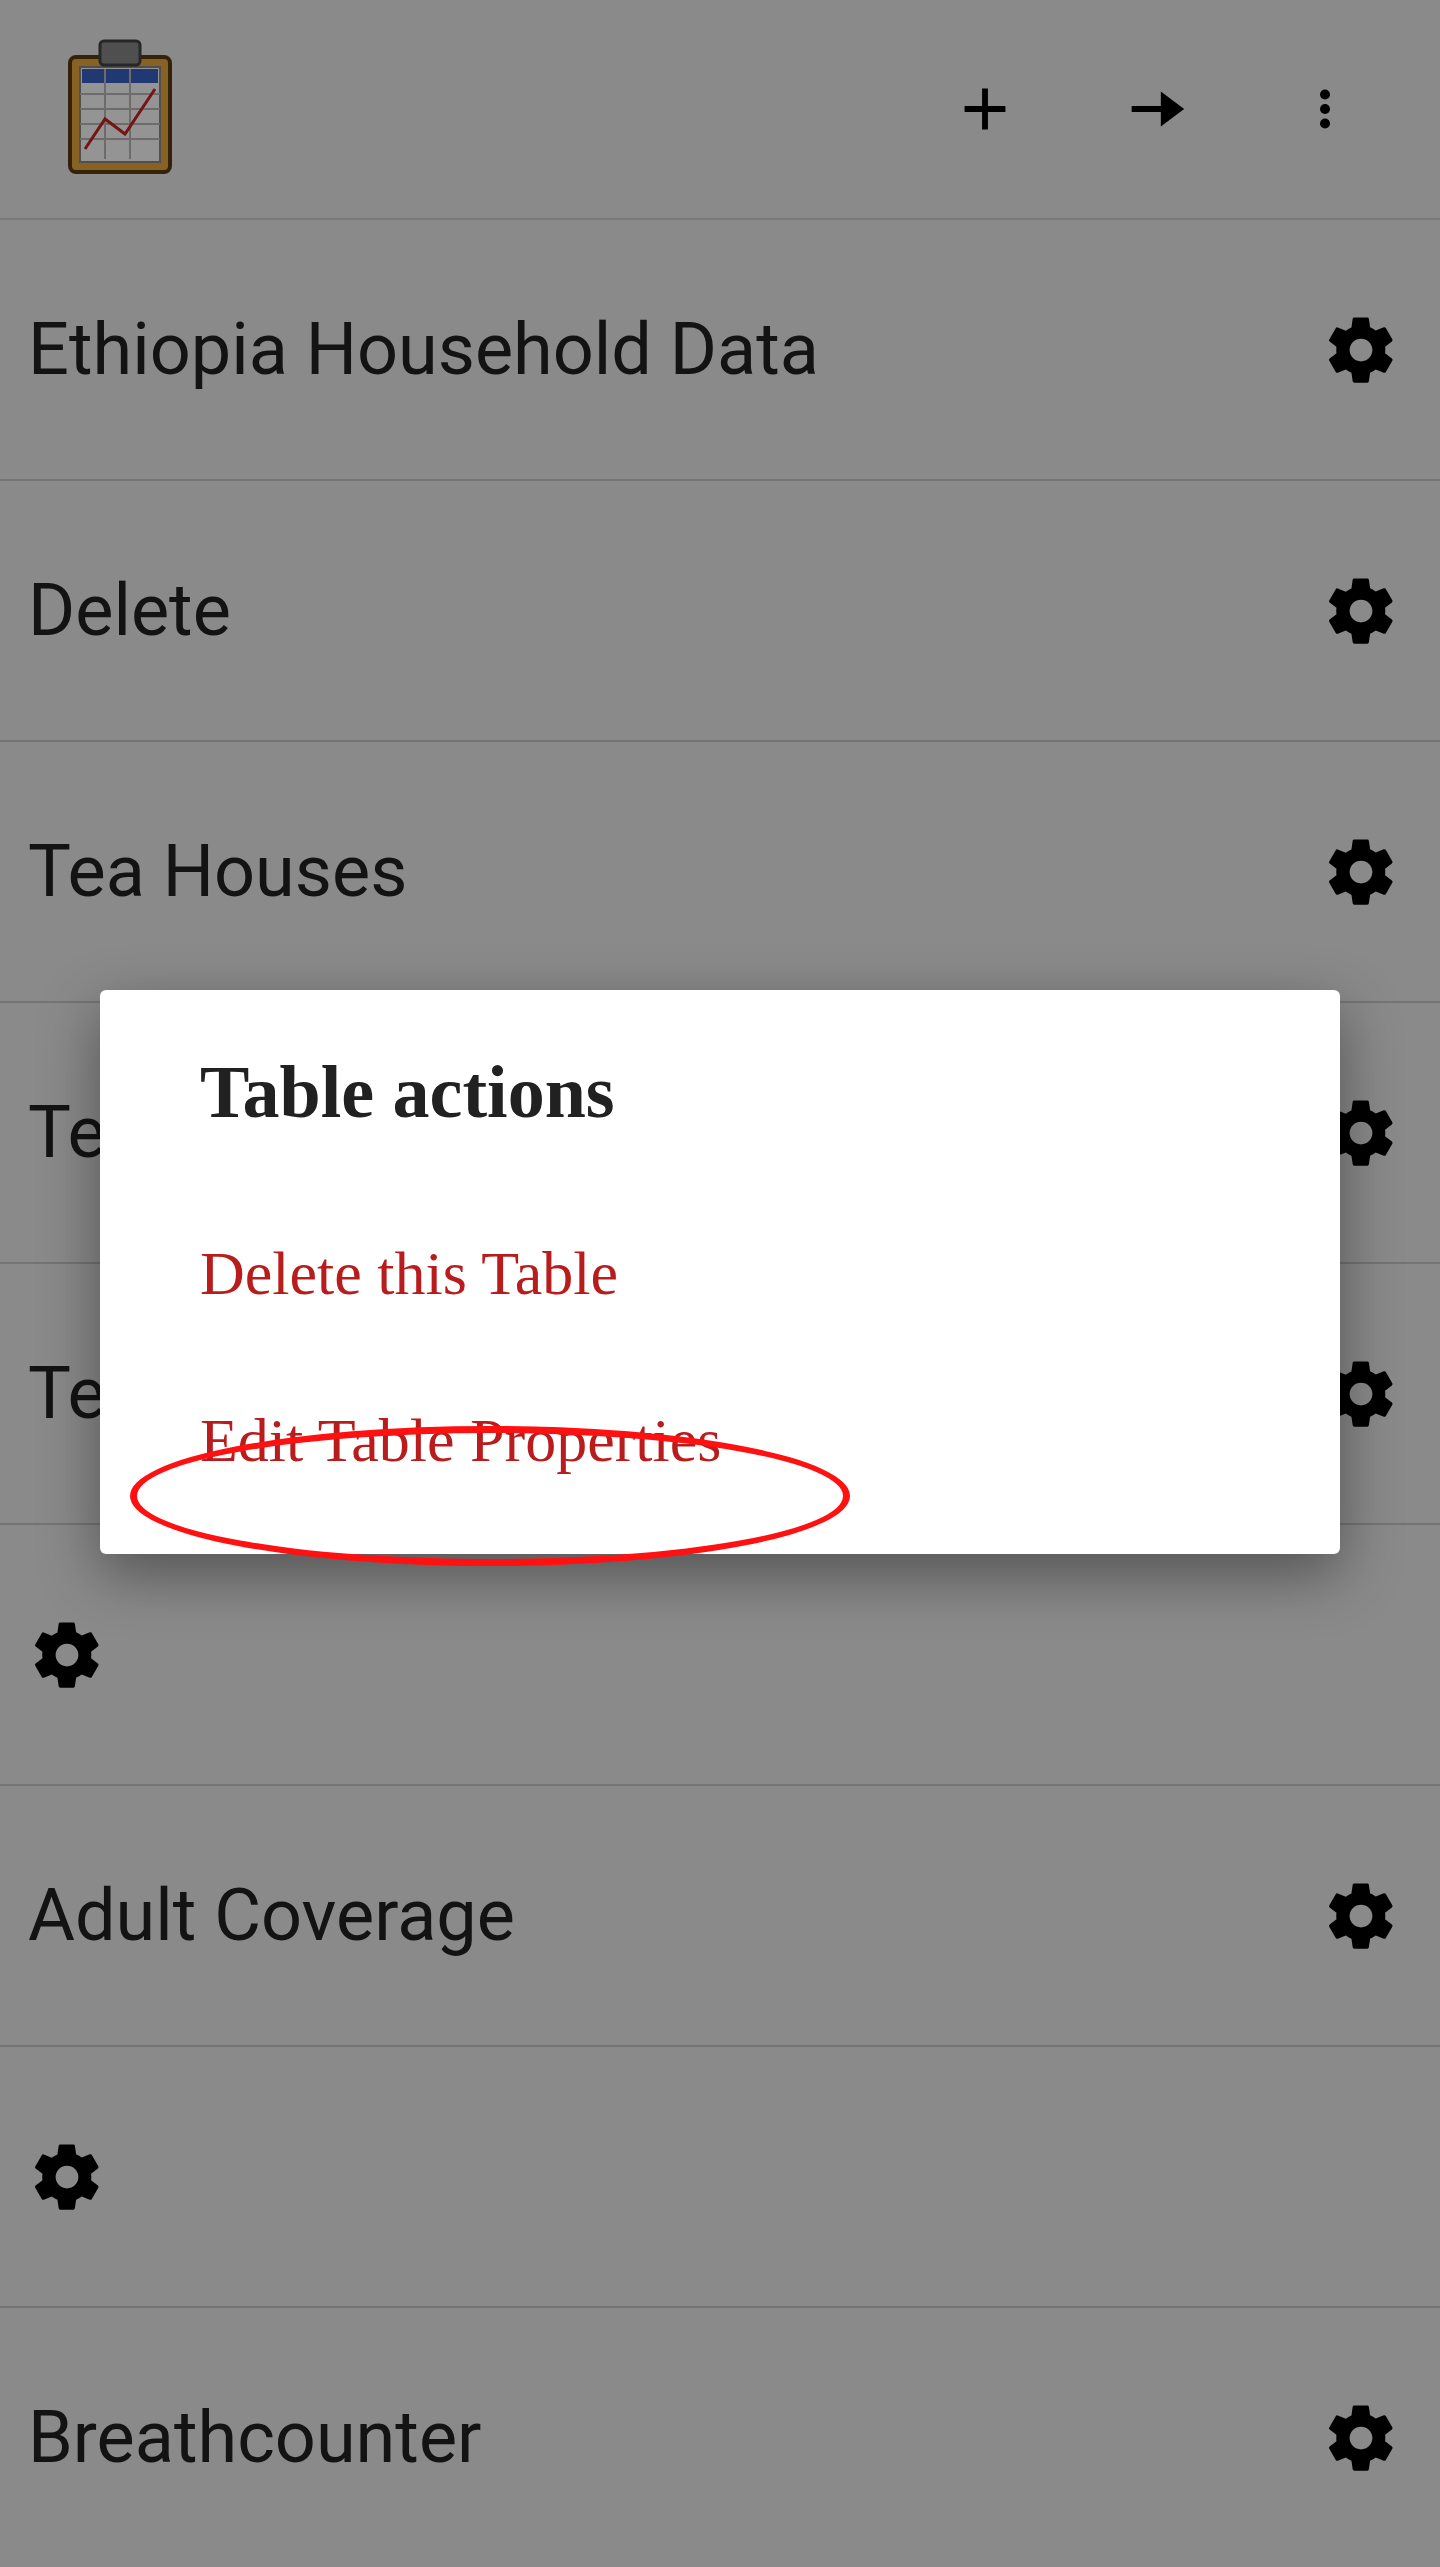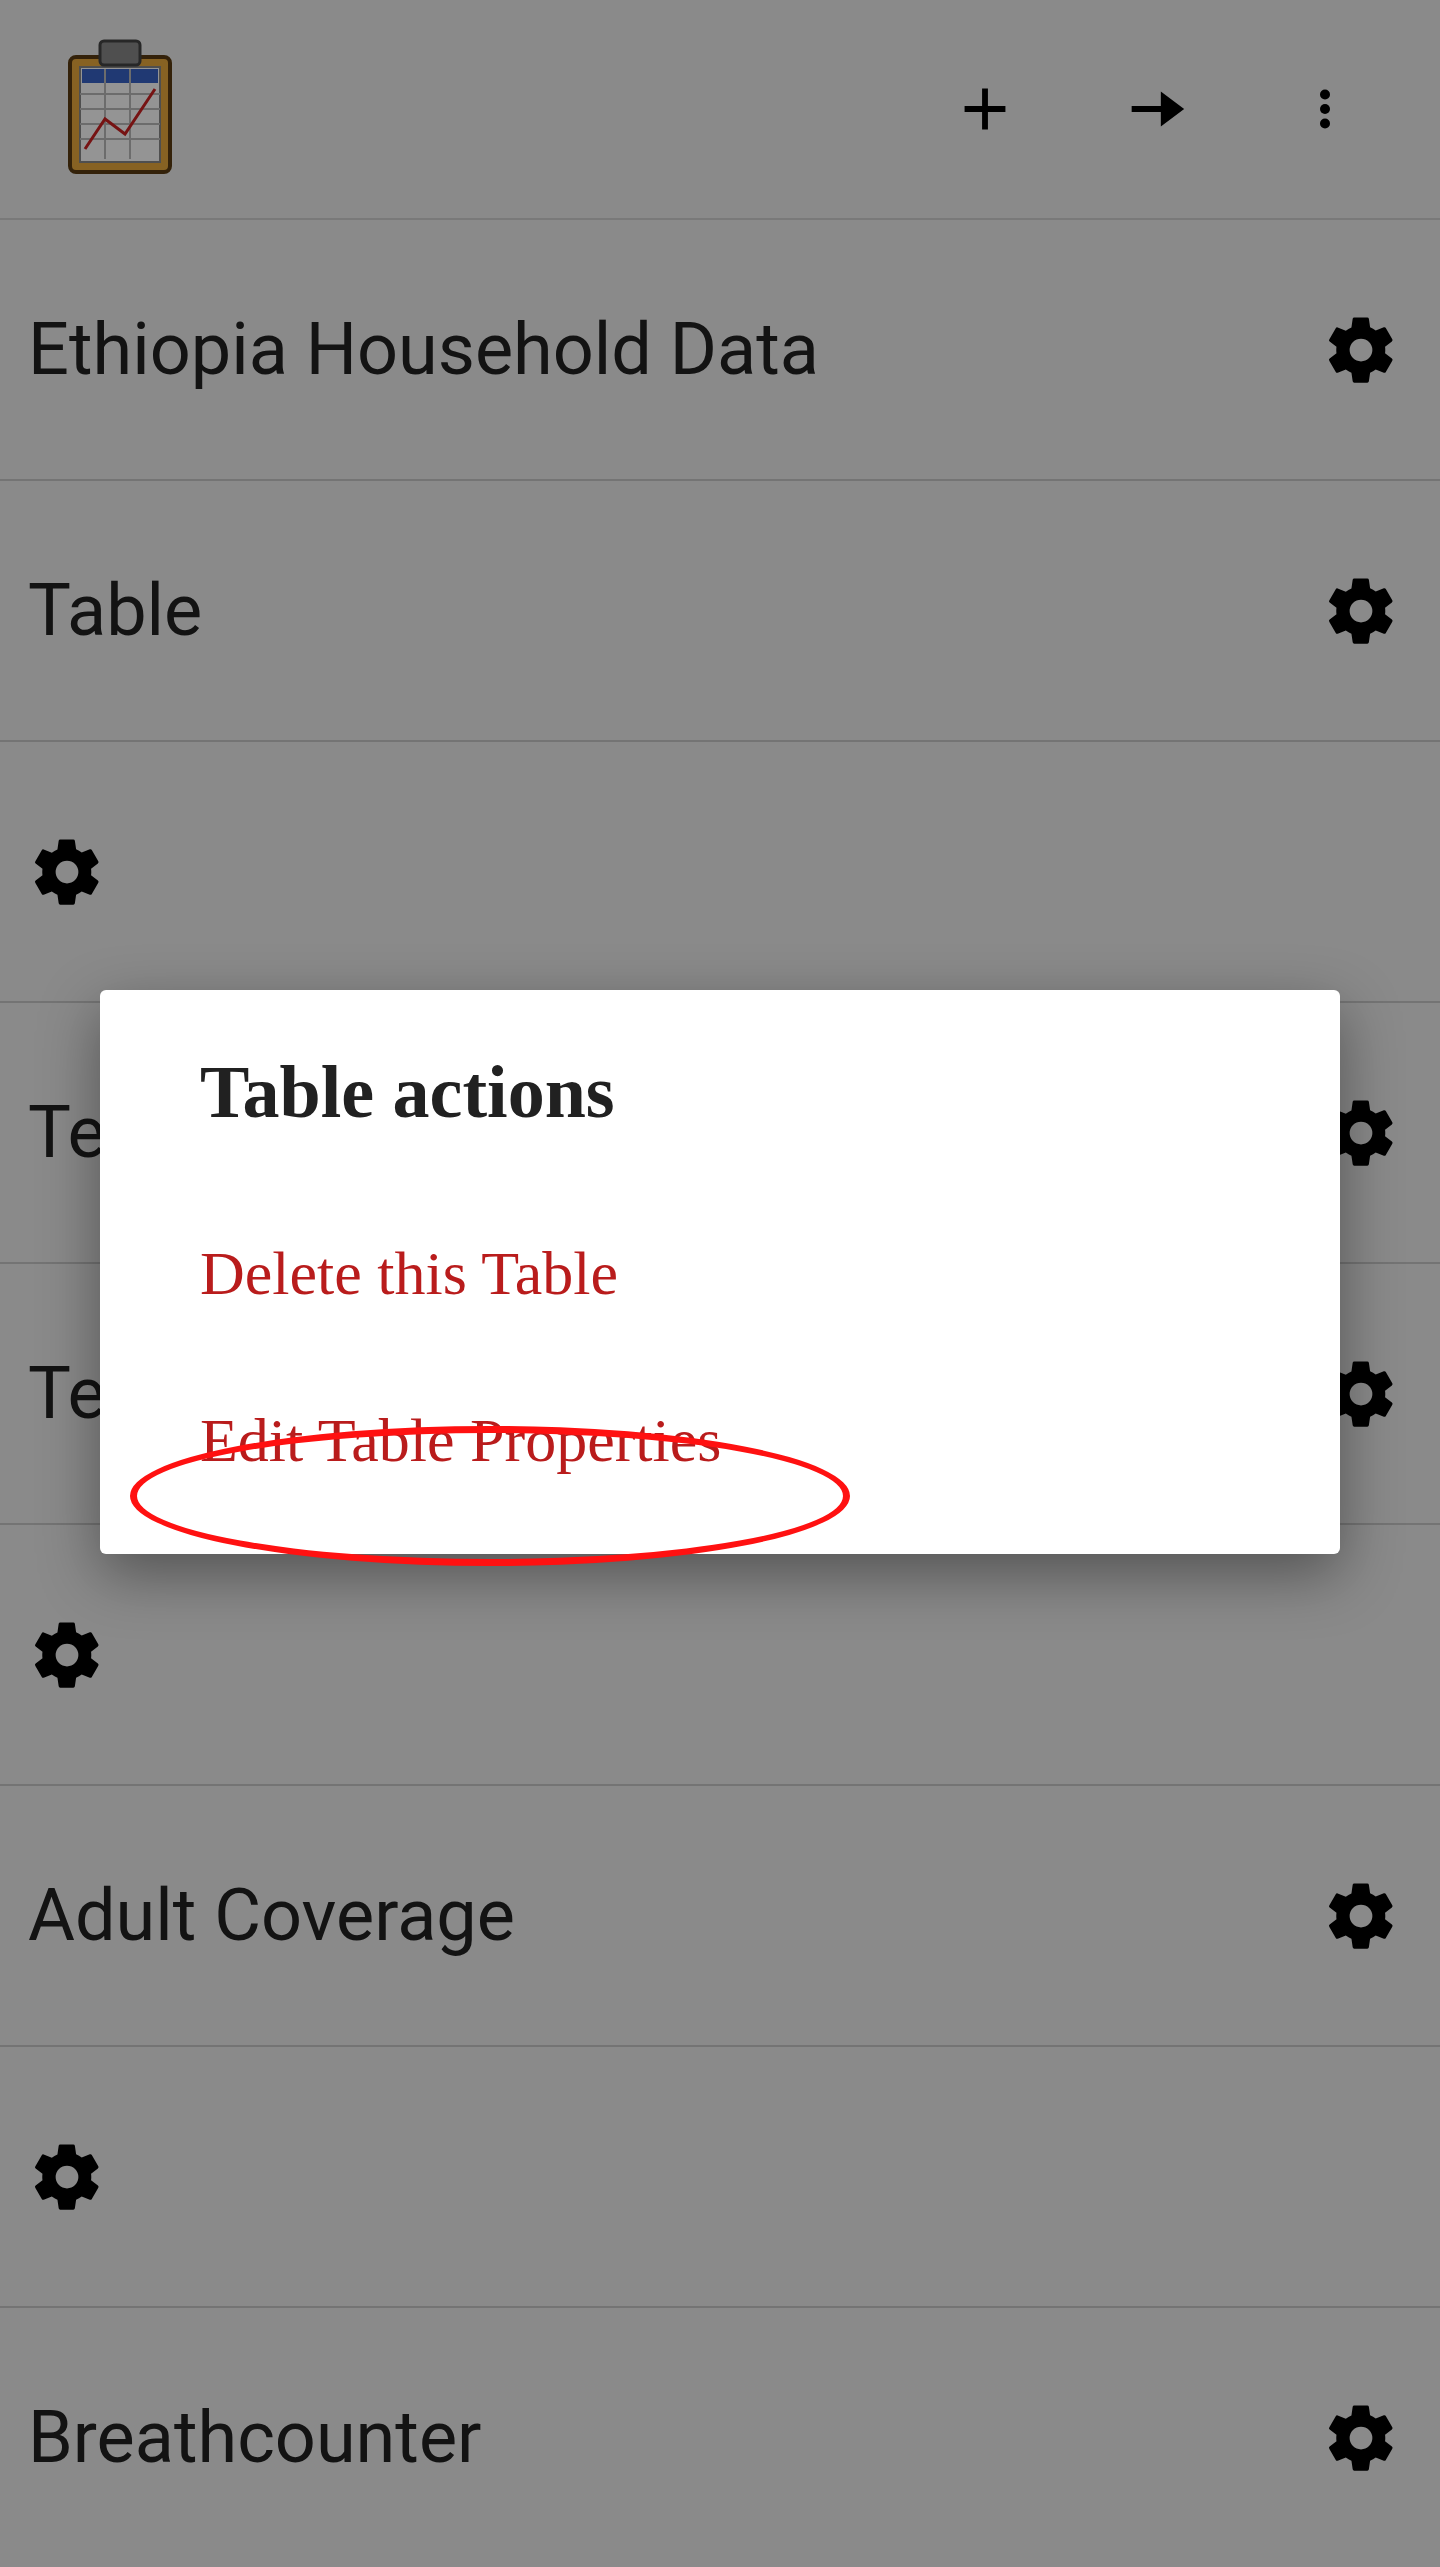--- a/index.html
+++ b/index.html
@@ -145,28 +145,29 @@
 <div class="list-container">
   <div class="list-item">
     <span class="list-item-label">Ethiopia Household Data</span>
     <span class="gear-icon">
       <svg viewBox="0 0 24 24" width="78" height="78">
           <path fill="#000" d="M19.4 13a7.5 7.5 0 0 0 .07-1 7.5 7.5 0 0 0-.07-1l2.11-1.65a.5.5 0 0 0 .12-.64l-2-3.46a.5.5 0 0 0-.61-.22l-2.49 1a7.3 7.3 0 0 0-1.73-1l-.38-2.65A.5.5 0 0 0 13.93 2h-4a.5.5 0 0 0-.49.42L9.06 5.07a7.3 7.3 0 0 0-1.73 1l-2.49-1a.5.5 0 0 0-.61.22l-2 3.46a.5.5 0 0 0 .12.64L4.46 11a7.5 7.5 0 0 0-.07 1 7.5 7.5 0 0 0 .07 1l-2.11 1.65a.5.5 0 0 0-.12.64l2 3.46a.5.5 0 0 0 .61.22l2.49-1a7.3 7.3 0 0 0 1.73 1l.38 2.65a.5.5 0 0 0 .49.42h4a.5.5 0 0 0 .49-.42l.38-2.65a7.3 7.3 0 0 0 1.73-1l2.49 1a.5.5 0 0 0 .61-.22l2-3.46a.5.5 0 0 0-.12-.64ZM12 15.5A3.5 3.5 0 1 1 15.5 12 3.5 3.5 0 0 1 12 15.5Z"></path>
         </svg>
     </span>
   </div>
   <div class="list-item">
-    <span class="list-item-label">Table</span>
-    <span class="gear-icon">
-      <svg viewBox="0 0 24 24" width="78" height="78">
-          <path fill="#000" d="M19.4 13a7.5 7.5 0 0 0 .07-1 7.5 7.5 0 0 0-.07-1l2.11-1.65a.5.5 0 0 0 .12-.64l-2-3.46a.5.5 0 0 0-.61-.22l-2.49 1a7.3 7.3 0 0 0-1.73-1l-.38-2.65A.5.5 0 0 0 13.93 2h-4a.5.5 0 0 0-.49.42L9.06 5.07a7.3 7.3 0 0 0-1.73 1l-2.49-1a.5.5 0 0 0-.61.22l-2 3.46a.5.5 0 0 0 .12.64L4.46 11a7.5 7.5 0 0 0-.07 1 7.5 7.5 0 0 0 .07 1l-2.11 1.65a.5.5 0 0 0-.12.64l2 3.46a.5.5 0 0 0 .61.22l2.49-1a7.3 7.3 0 0 0 1.73 1l.38 2.65a.5.5 0 0 0 .49.42h4a.5.5 0 0 0 .49-.42l.38-2.65a7.3 7.3 0 0 0 1.73-1l2.49 1a.5.5 0 0 0 .61-.22l2-3.46a.5.5 0 0 0-.12-.64ZM12 15.5A3.5 3.5 0 1 1 15.5 12 3.5 3.5 0 0 1 12 15.5Z"></path>
-        </svg>
-    </span>
-  </div>
-  <div class="list-item">
+    <span class="list-item-label">Delete</span>
+    <span class="gear-icon">
+      <svg viewBox="0 0 24 24" width="78" height="78">
+          <path fill="#000" d="M19.4 13a7.5 7.5 0 0 0 .07-1 7.5 7.5 0 0 0-.07-1l2.11-1.65a.5.5 0 0 0 .12-.64l-2-3.46a.5.5 0 0 0-.61-.22l-2.49 1a7.3 7.3 0 0 0-1.73-1l-.38-2.65A.5.5 0 0 0 13.93 2h-4a.5.5 0 0 0-.49.42L9.06 5.07a7.3 7.3 0 0 0-1.73 1l-2.49-1a.5.5 0 0 0-.61.22l-2 3.46a.5.5 0 0 0 .12.64L4.46 11a7.5 7.5 0 0 0-.07 1 7.5 7.5 0 0 0 .07 1l-2.11 1.65a.5.5 0 0 0-.12.64l2 3.46a.5.5 0 0 0 .61.22l2.49-1a7.3 7.3 0 0 0 1.73 1l.38 2.65a.5.5 0 0 0 .49.42h4a.5.5 0 0 0 .49-.42l.38-2.65a7.3 7.3 0 0 0 1.73-1l2.49 1a.5.5 0 0 0 .61-.22l2-3.46a.5.5 0 0 0-.12-.64ZM12 15.5A3.5 3.5 0 1 1 15.5 12 3.5 3.5 0 0 1 12 15.5Z"></path>
+        </svg>
+    </span>
+  </div>
+  <div class="list-item">
+    <span class="list-item-label">Tea Houses</span>
     <span class="gear-icon">
       <svg viewBox="0 0 24 24" width="78" height="78">
           <path fill="#000" d="M19.4 13a7.5 7.5 0 0 0 .07-1 7.5 7.5 0 0 0-.07-1l2.11-1.65a.5.5 0 0 0 .12-.64l-2-3.46a.5.5 0 0 0-.61-.22l-2.49 1a7.3 7.3 0 0 0-1.73-1l-.38-2.65A.5.5 0 0 0 13.93 2h-4a.5.5 0 0 0-.49.42L9.06 5.07a7.3 7.3 0 0 0-1.73 1l-2.49-1a.5.5 0 0 0-.61.22l-2 3.46a.5.5 0 0 0 .12.64L4.46 11a7.5 7.5 0 0 0-.07 1 7.5 7.5 0 0 0 .07 1l-2.11 1.65a.5.5 0 0 0-.12.64l2 3.46a.5.5 0 0 0 .61.22l2.49-1a7.3 7.3 0 0 0 1.73 1l.38 2.65a.5.5 0 0 0 .49.42h4a.5.5 0 0 0 .49-.42l.38-2.65a7.3 7.3 0 0 0 1.73-1l2.49 1a.5.5 0 0 0 .61-.22l2-3.46a.5.5 0 0 0-.12-.64ZM12 15.5A3.5 3.5 0 1 1 15.5 12 3.5 3.5 0 0 1 12 15.5Z"></path>
         </svg>
     </span>
   </div>
   <div class="list-item">
     <span class="list-item-label">Tea Houses Editable</span>
     <span class="gear-icon">
       <svg viewBox="0 0 24 24" width="78" height="78">

